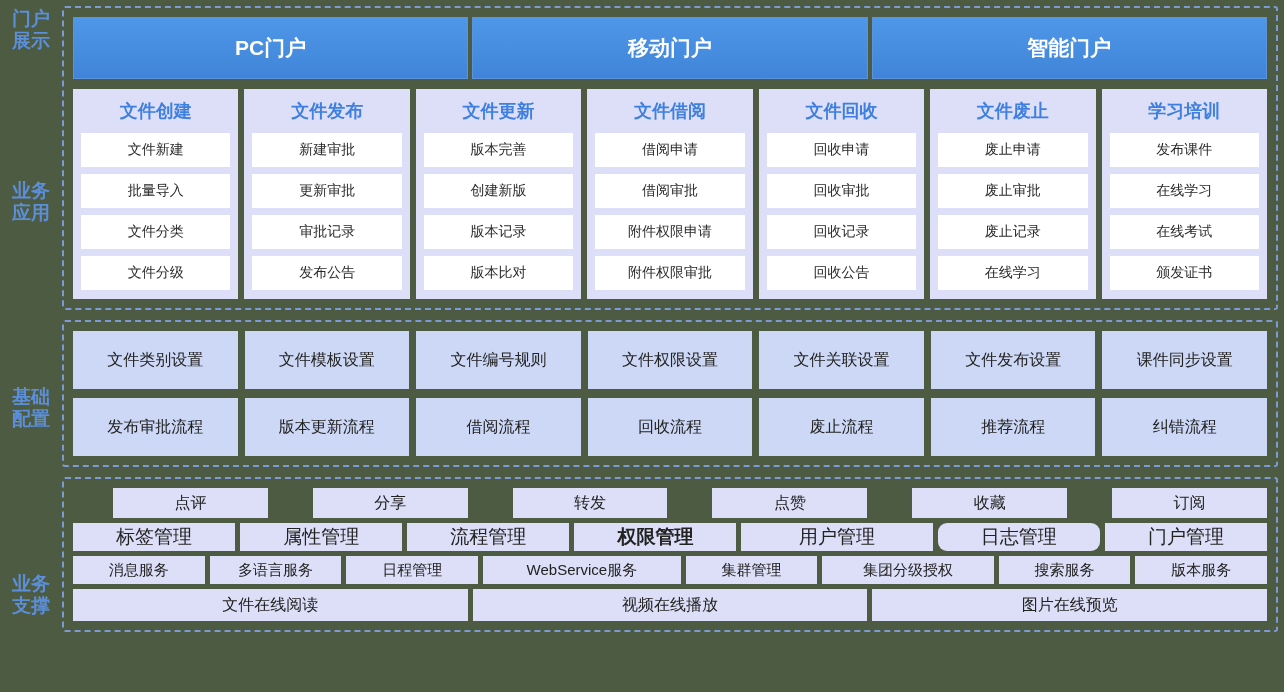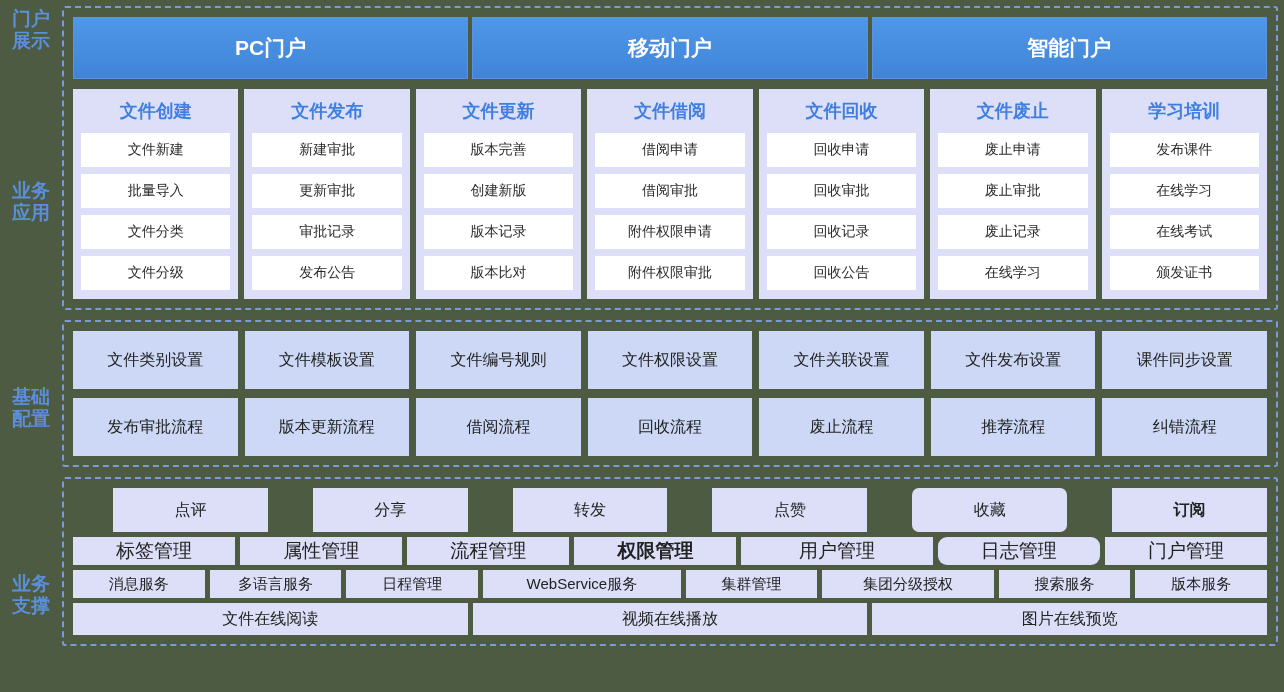--- a/index.html
+++ b/index.html
@@ -144,21 +144,21 @@
     gap: 5px;
   }
   .sup-cell {
     background: #dcdff7;
     color: #222222;
     display: flex;
     align-items: center;
     justify-content: center;
     white-space: nowrap;
   }
-  .sup-row-1 .sup-cell { height: 44px; font-size: 16px; margin-left: 40px; }
+  .sup-row-1 .sup-cell { height: 30px; font-size: 16px; margin-left: 40px; }
   .sup-row-2 .sup-cell { height: 28px; font-size: 19px; }
   .sup-row-3 .sup-cell { height: 28px; font-size: 15px; }
   .sup-row-4 .sup-cell { height: 32px; font-size: 16px; }
 </style>
 </head>
 <body>
 
 <div id="root">
 
   <div class="rail" id="rail">
@@ -267,22 +267,22 @@
         </div>
     </div>
 
     <div class="band">
       <div class="sup-stack" id="sup-stack">
           <div class="sup-row sup-row-1">
             <div class="sup-cell" style="flex: 1 1 0px;">点评</div>
             <div class="sup-cell" style="flex: 1 1 0px;">分享</div>
             <div class="sup-cell" style="flex: 1 1 0px;">转发</div>
             <div class="sup-cell" style="flex: 1 1 0px;">点赞</div>
-            <div class="sup-cell" style="flex: 1 1 0px; border-radius: 7px;">收藏</div>
-            <div class="sup-cell" style="flex: 1 1 0px; font-weight: bold;">订阅</div>
+            <div class="sup-cell" style="flex: 1 1 0px;">收藏</div>
+            <div class="sup-cell" style="flex: 1 1 0px;">订阅</div>
           </div>
           <div class="sup-row sup-row-2">
             <div class="sup-cell" style="flex: 1 1 0px;">标签管理</div>
             <div class="sup-cell" style="flex: 1 1 0px;">属性管理</div>
             <div class="sup-cell" style="flex: 1 1 0px;">流程管理</div>
             <div class="sup-cell" style="flex: 1 1 0px; font-weight: bold;">权限管理</div>
             <div class="sup-cell" style="flex: 1.18 1 0px;">用户管理</div>
             <div class="sup-cell" style="flex: 1 1 0px; border-radius: 9px;">日志管理</div>
             <div class="sup-cell" style="flex: 1 1 0px;">门户管理</div>
           </div>

